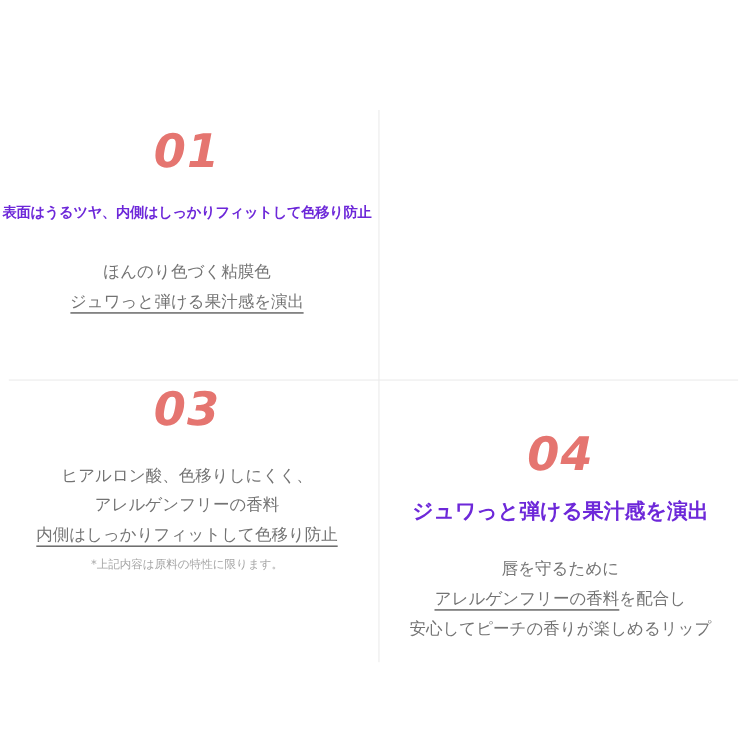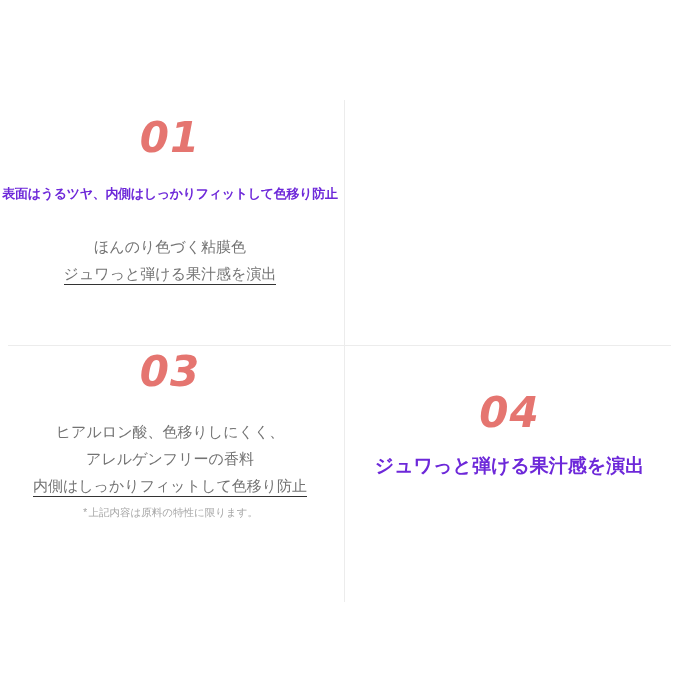--- a/index.html
+++ b/index.html
@@ -24,21 +24,21 @@
   .c3 .num,.c4 .num{margin-top:19px;}
   .heading{
     font-weight:700;color:#6d28d9;font-size:19px;line-height:26px;
     margin:18px 0 0 0;
   }
   .heading-sm{font-size:13px;letter-spacing:-0.3px;margin-top:22px;}
   .body{margin-top:27px;font-size:15px;line-height:27px;color:#737373;}
   .c3 .body,.c4 .body{margin-top:26px;}
   p{margin:0;}
   .u{border-bottom:1.5px solid #333333;padding-bottom:1px;}
-  .footnote{margin-top:6px;font-size:10.5px;line-height:14px;color:#a5a5a5;font-family:Liberation Mono, monospace;}
+  .footnote{margin-top:6px;font-size:10.5px;line-height:14px;color:#a5a5a5;}
 </style>
 </head>
 <body>
 
 <div class="canvas">
 
   <div class="vdiv"></div>
   <div class="hdiv"></div>
 
   <div class="cell c1">
@@ -57,15 +57,20 @@
       <p><span>ヒアルロン酸、色移りしにくく、</span><span class="u"></span><span></span></p>
       <p><span>アレルゲンフリーの香料</span><span class="u"></span><span></span></p>
       <p><span></span><span class="u">内側はしっかりフィットして色移り防止</span><span></span></p>
     </div>
     <p class="footnote">*上記内容は原料の特性に限ります。</p>
   </div>
 
   <div class="cell c4">
     <div class="num">04</div>
     <p class="heading">ジュワっと弾ける果汁感を演出</p>
+    <div class="body">
+      <p><span>唇を守るために</span><span class="u"></span><span></span></p>
+      <p><span></span><span class="u">アレルゲンフリーの香料</span><span>を配合し</span></p>
+      <p><span>安心してピーチの香りが楽しめるリップ</span><span class="u"></span><span></span></p>
+    </div>
   </div>
 
 </div>
 
 </body></html>

